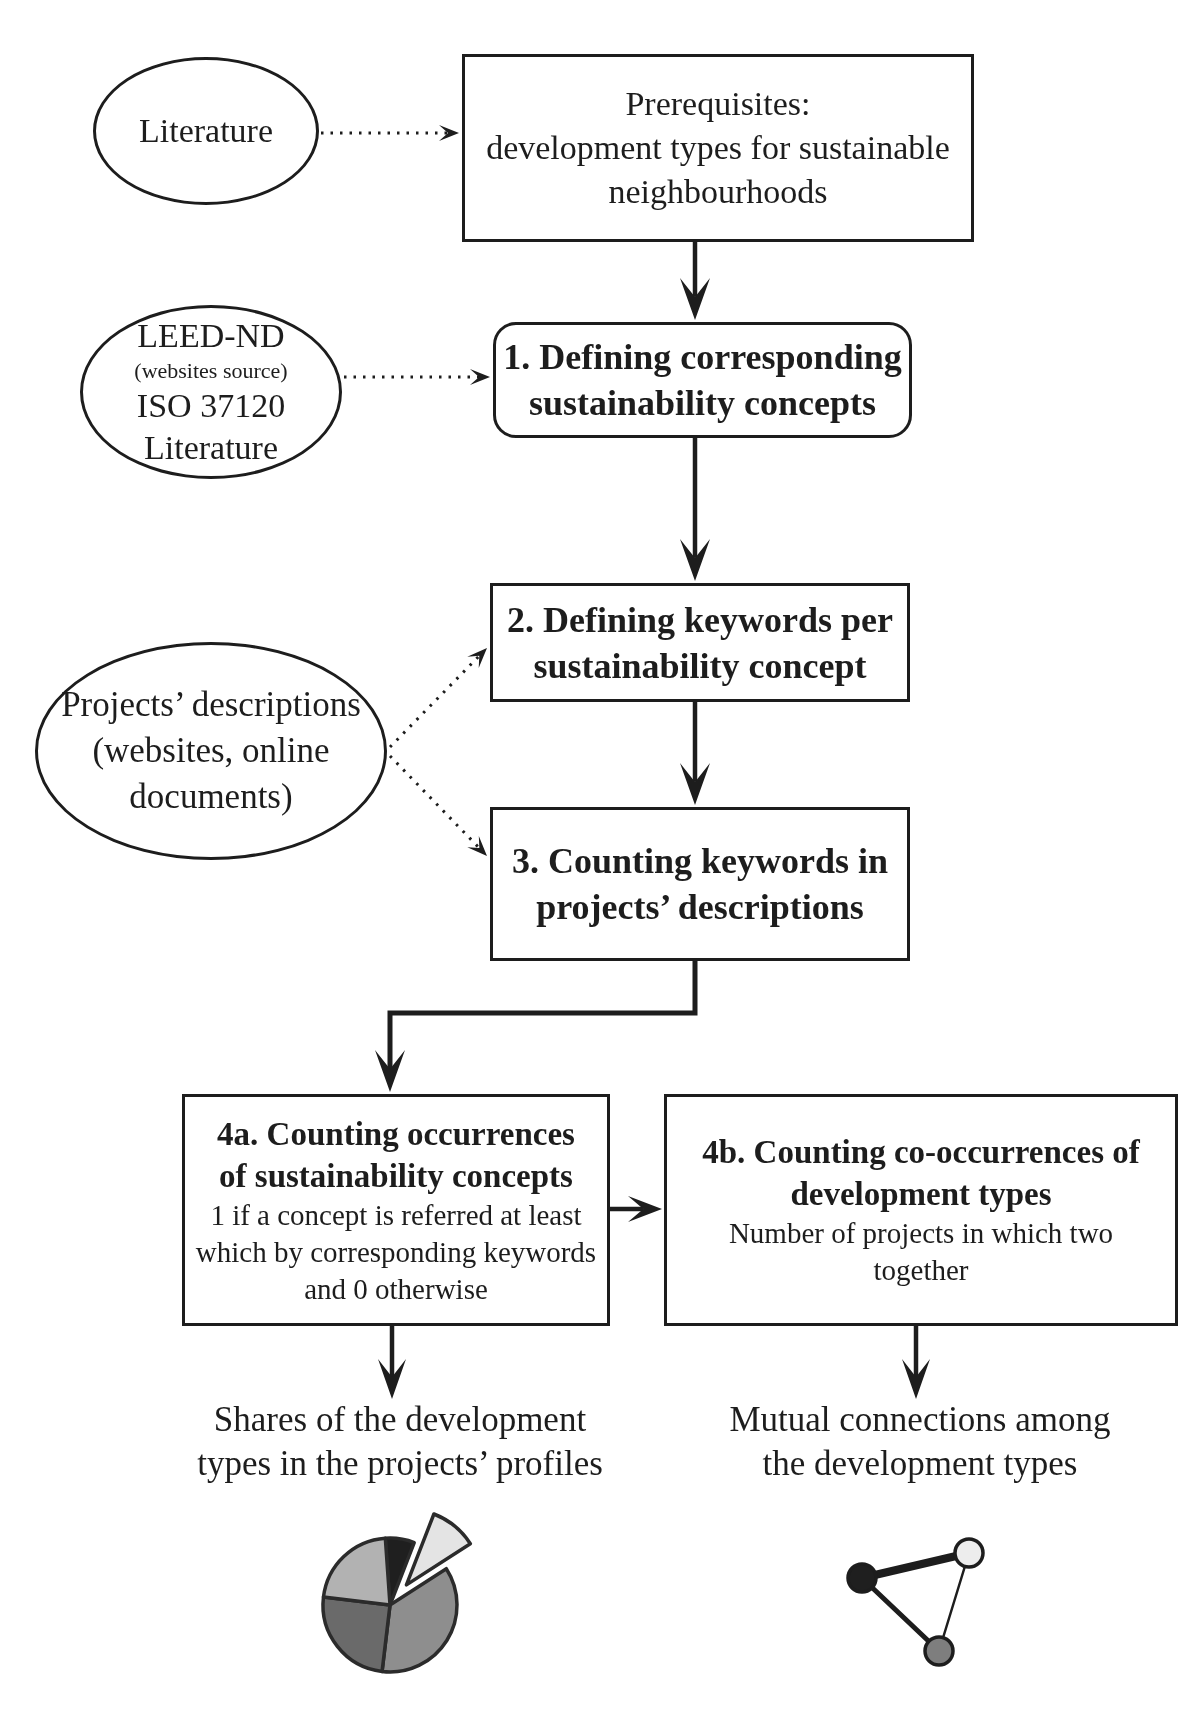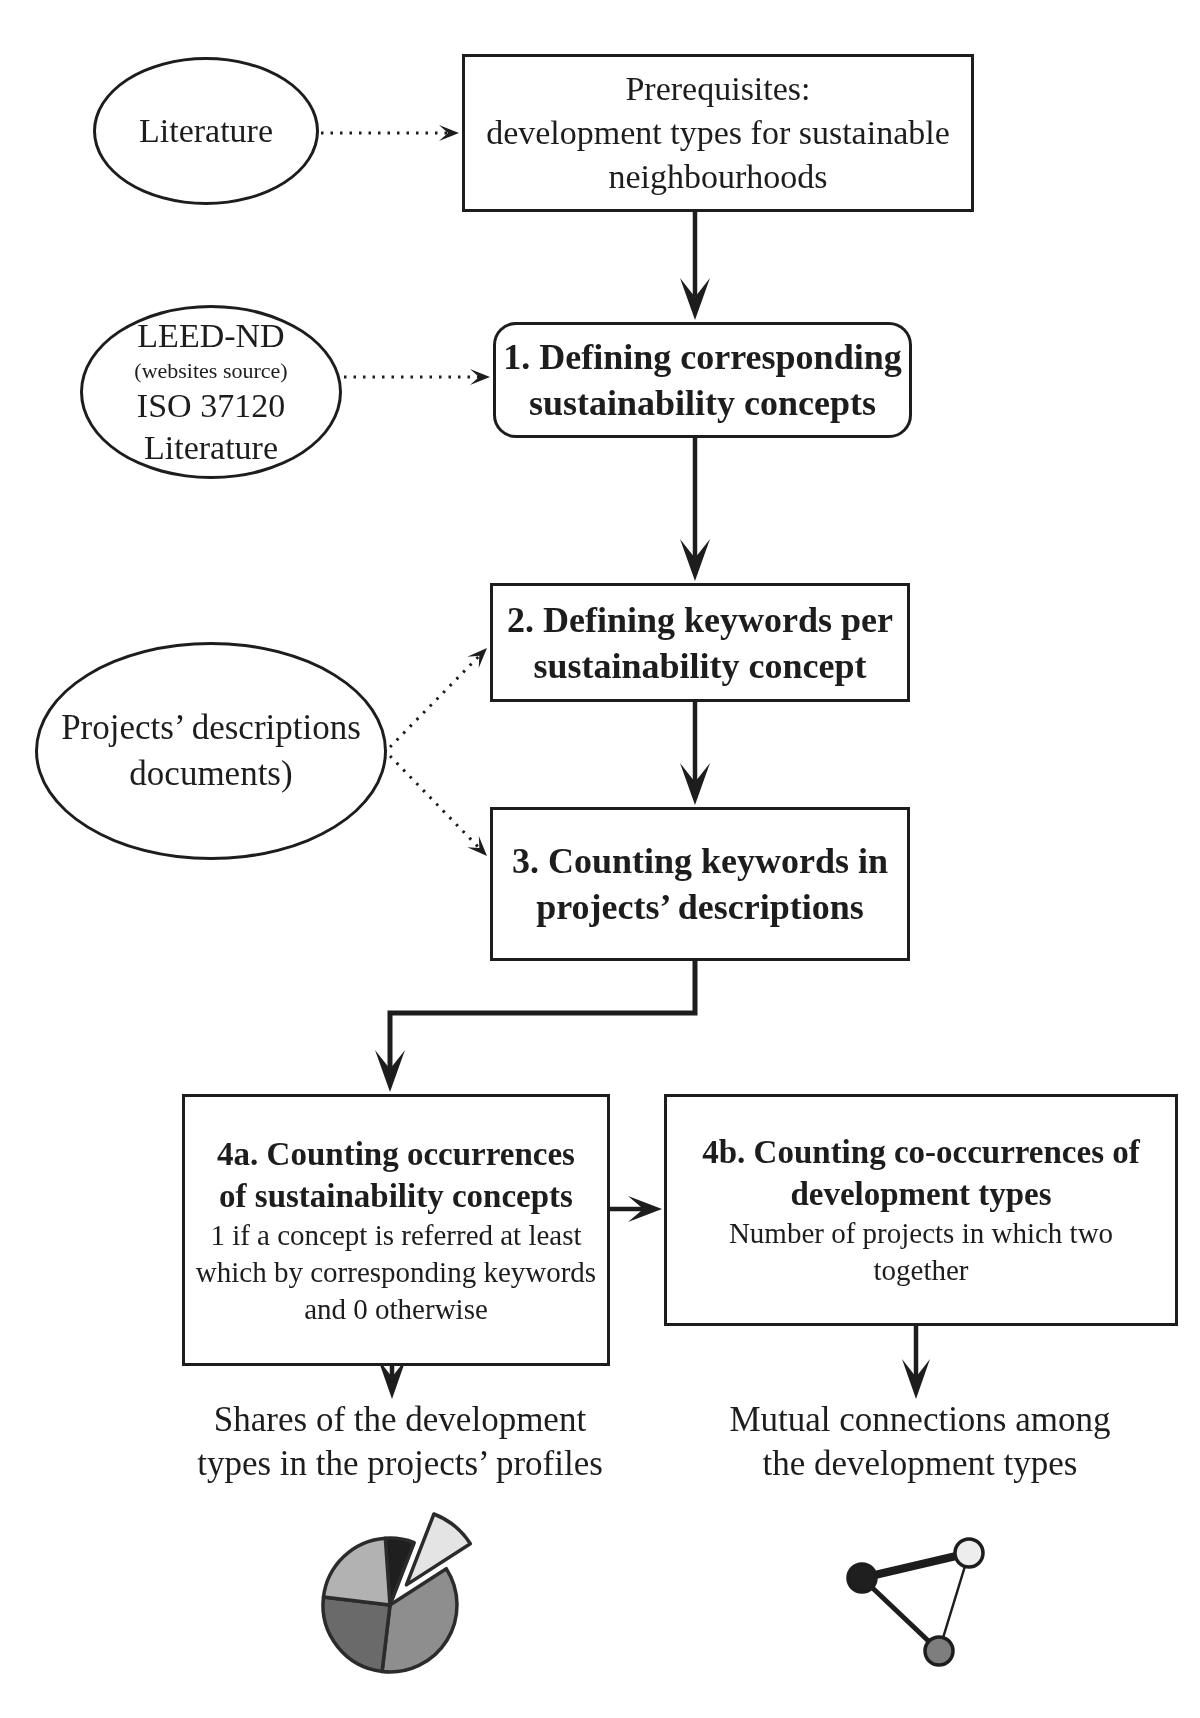--- a/index.html
+++ b/index.html
@@ -25,27 +25,27 @@
     background: #ffffff;
   }
   .ellipse { border-radius: 50%; }
   .src-line { font-size: 34px; line-height: 42px; white-space: nowrap; }
   .src-line.small { font-size: 22px; line-height: 28px; }
   #ellipse-literature { left: 93px;  top: 57px;  width: 226px; height: 148px; }
   #ellipse-leed       { left: 80px;  top: 305px; width: 262px; height: 174px; }
   #ellipse-projects   { left: 35px;  top: 642px; width: 352px; height: 218px; }
   #ellipse-projects .src-line { font-size: 35px; line-height: 46px; }
 
-  #box-prerequisites { left: 462px; top: 54px;  width: 512px; height: 158px; }
+  #box-prerequisites { left: 462px; top: 54px;  width: 512px; height: 188px; }
   #box-prerequisites .bline { font-size: 34px; line-height: 44px; }
   #box-step1 { left: 493px; top: 322px; width: 419px; height: 116px; border-radius: 23px; }
   #box-step2 { left: 490px; top: 583px; width: 420px; height: 119px; }
   #box-step3 { left: 490px; top: 807px; width: 420px; height: 154px; }
   .step-title { font-weight: bold; font-size: 36px; line-height: 46px; white-space: nowrap; }
-  #box-step4a { left: 182px; top: 1094px; width: 428px; height: 272px; }
+  #box-step4a { left: 182px; top: 1094px; width: 428px; height: 232px; }
   #box-step4b { left: 664px; top: 1094px; width: 514px; height: 232px; }
   .step4-title { font-weight: bold; font-size: 33px; line-height: 42px; white-space: nowrap; }
   .step4-body  { font-size: 29px; line-height: 37px; white-space: nowrap; }
 
   .output-text {
     position: absolute;
     width: 520px;
     text-align: center;
     font-size: 35px;
     line-height: 44px;
@@ -100,20 +100,21 @@
 
   <div class="node ellipse" id="ellipse-leed">
     <div class="src-line">LEED-ND</div>
     <div class="src-line small">(websites source)</div>
     <div class="src-line">ISO 37120</div>
     <div class="src-line">Literature</div>
   </div>
 
   <div class="node ellipse" id="ellipse-projects">
     <div class="src-line">Projects’ descriptions</div>
+    <div class="src-line">(websites, online</div>
     <div class="src-line">documents)</div>
   </div>
 
   <div class="node" id="box-prerequisites">
     <div class="bline">Prerequisites:</div>
     <div class="bline">development types for sustainable</div>
     <div class="bline">neighbourhoods</div>
   </div>
 
   <div class="node" id="box-step1">

